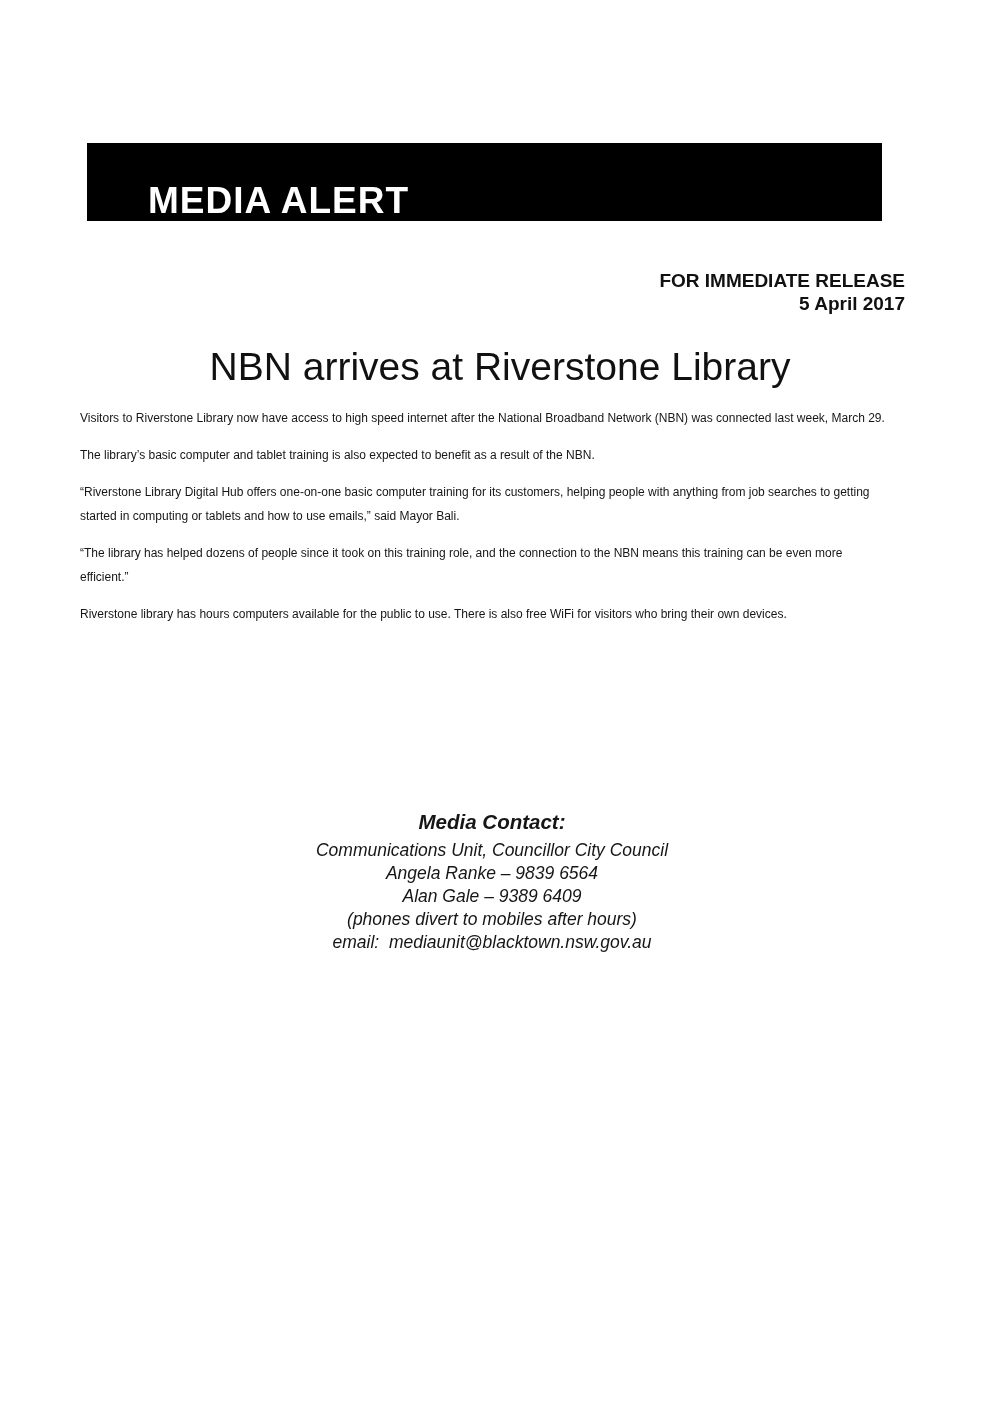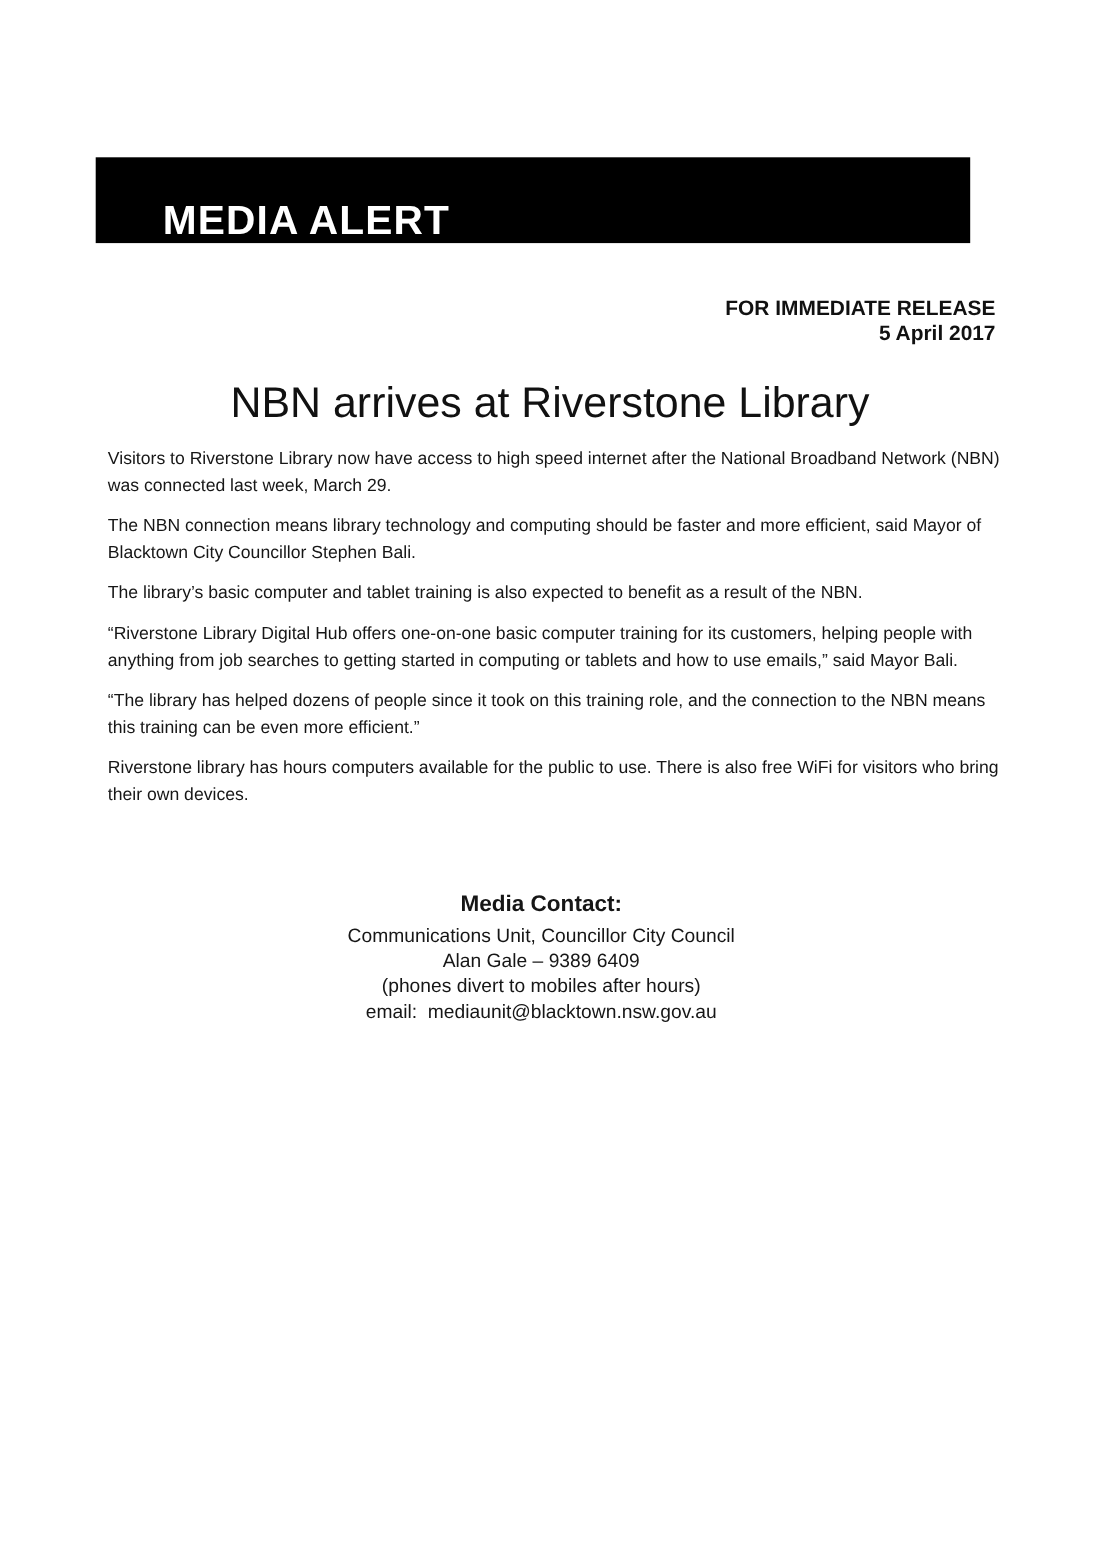--- a/index.html
+++ b/index.html
@@ -33,28 +33,28 @@
     line-height:23px; color:#111111;margin-left:28px;
   }
   
   .doc-title {
     position:absolute; left:0; right:0; top:345px;
     text-align:center; font-size:39px; font-weight:normal;
     color:#111111; margin:0;
   }
   
   .body-copy {
-    position:absolute; left:98px; top:406px; width:813px;
-    font-size:16px; line-height:24px; color:#161616;
+    position:absolute; left:80px; top:406px; width:813px;
+    font-size:12px; line-height:24px; color:#161616;
   }
   .body-copy p { margin:0 0 13px 0; }
   
   .contact {
     position:absolute; left:0; right:16px; top:810px;
-    text-align:center; color:#161616;
+    text-align:center; color:#161616;font-style:italic;
   }
   .contact-heading {
     font-size:20.5px; font-weight:bold; margin:0 0 5px 0;
   }
   .contact-line { font-size:17.5px; line-height:23px; white-space:pre-wrap; }
 </style>
 </head>
 <body>
 
 <div class="page">
@@ -66,28 +66,28 @@
 
   <div class="release">
     <div>FOR IMMEDIATE RELEASE</div>
     <div>5 April 2017</div>
   </div>
 
   <h1 class="doc-title">NBN arrives at Riverstone Library</h1>
 
   <div class="body-copy">
     <p>Visitors to Riverstone Library now have access to high speed internet after the National Broadband Network (NBN) was connected last week, March 29.</p>
-    <p>The NBN connection means library technology and computing should be faster and more efficient, said Mayor of Blacktown City Councillor Stephen Bali.</p>
     <p>The library’s basic computer and tablet training is also expected to benefit as a result of the NBN.</p>
     <p>“Riverstone Library Digital Hub offers one-on-one basic computer training for its customers, helping people with anything from job searches to getting started in computing or tablets and how to use emails,” said Mayor Bali.</p>
     <p>“The library has helped dozens of people since it took on this training role, and the connection to the NBN means this training can be even more efficient.”</p>
     <p>Riverstone library has hours computers available for the public to use. There is also free WiFi for visitors who bring their own devices.</p>
   </div>
 
   <div class="contact">
     <div class="contact-heading">Media Contact:</div>
     <div class="contact-line">Communications Unit, Councillor City Council</div>
+    <div class="contact-line">Angela Ranke – 9839 6564</div>
     <div class="contact-line">Alan Gale – 9389 6409</div>
     <div class="contact-line">(phones divert to mobiles after hours)</div>
     <div class="contact-line">email:  mediaunit@blacktown.nsw.gov.au</div>
   </div>
 
 </div>
 
 </body></html>

